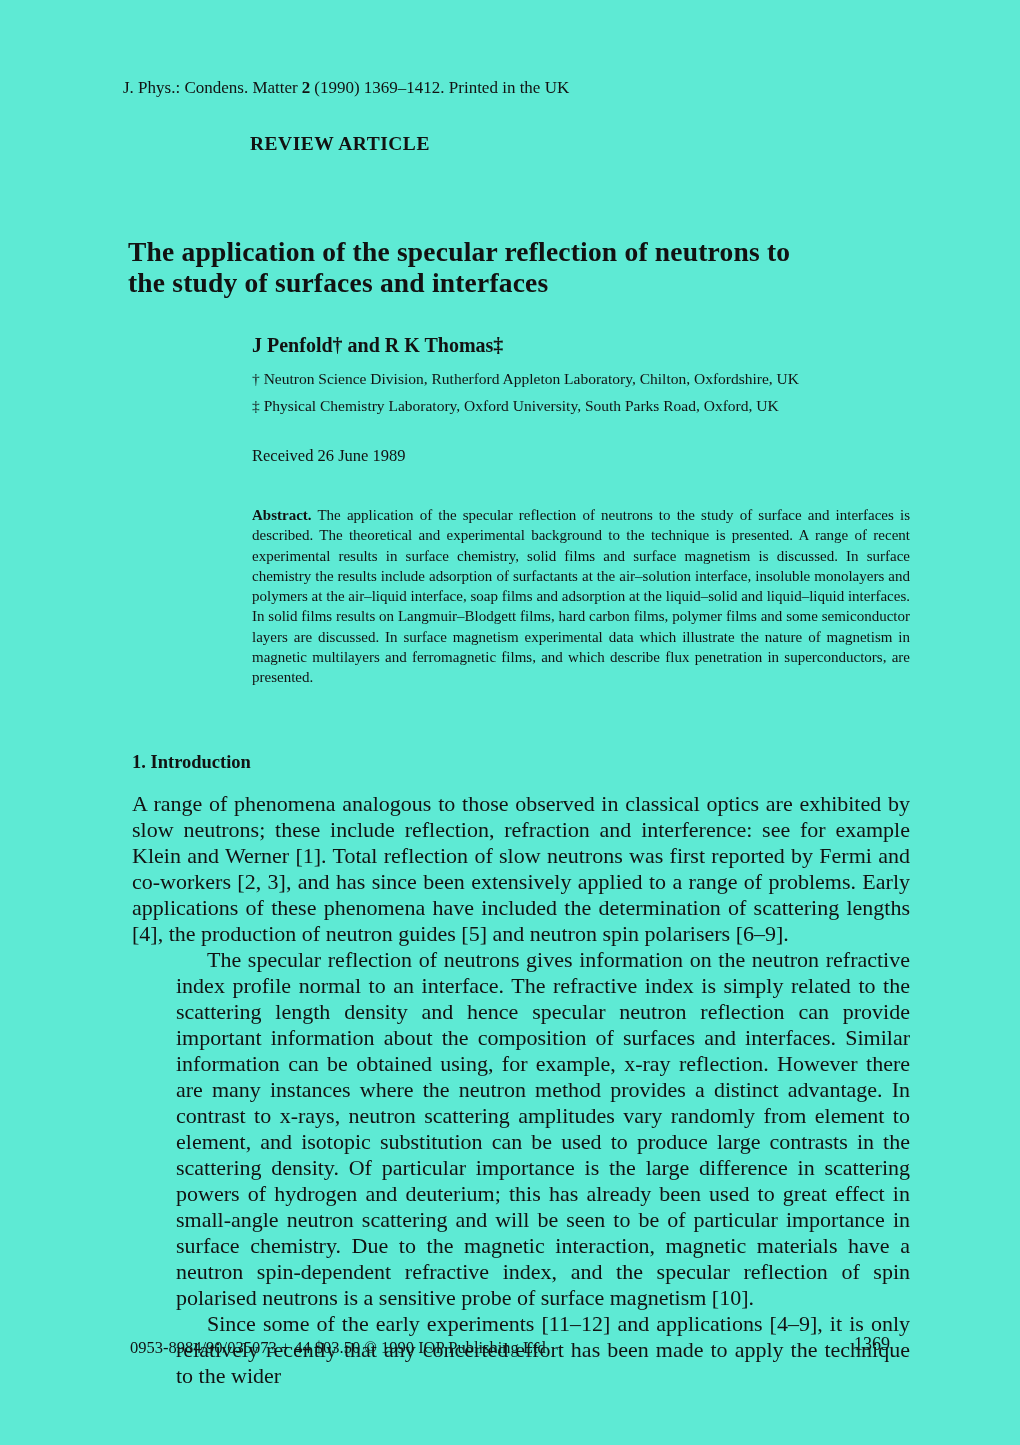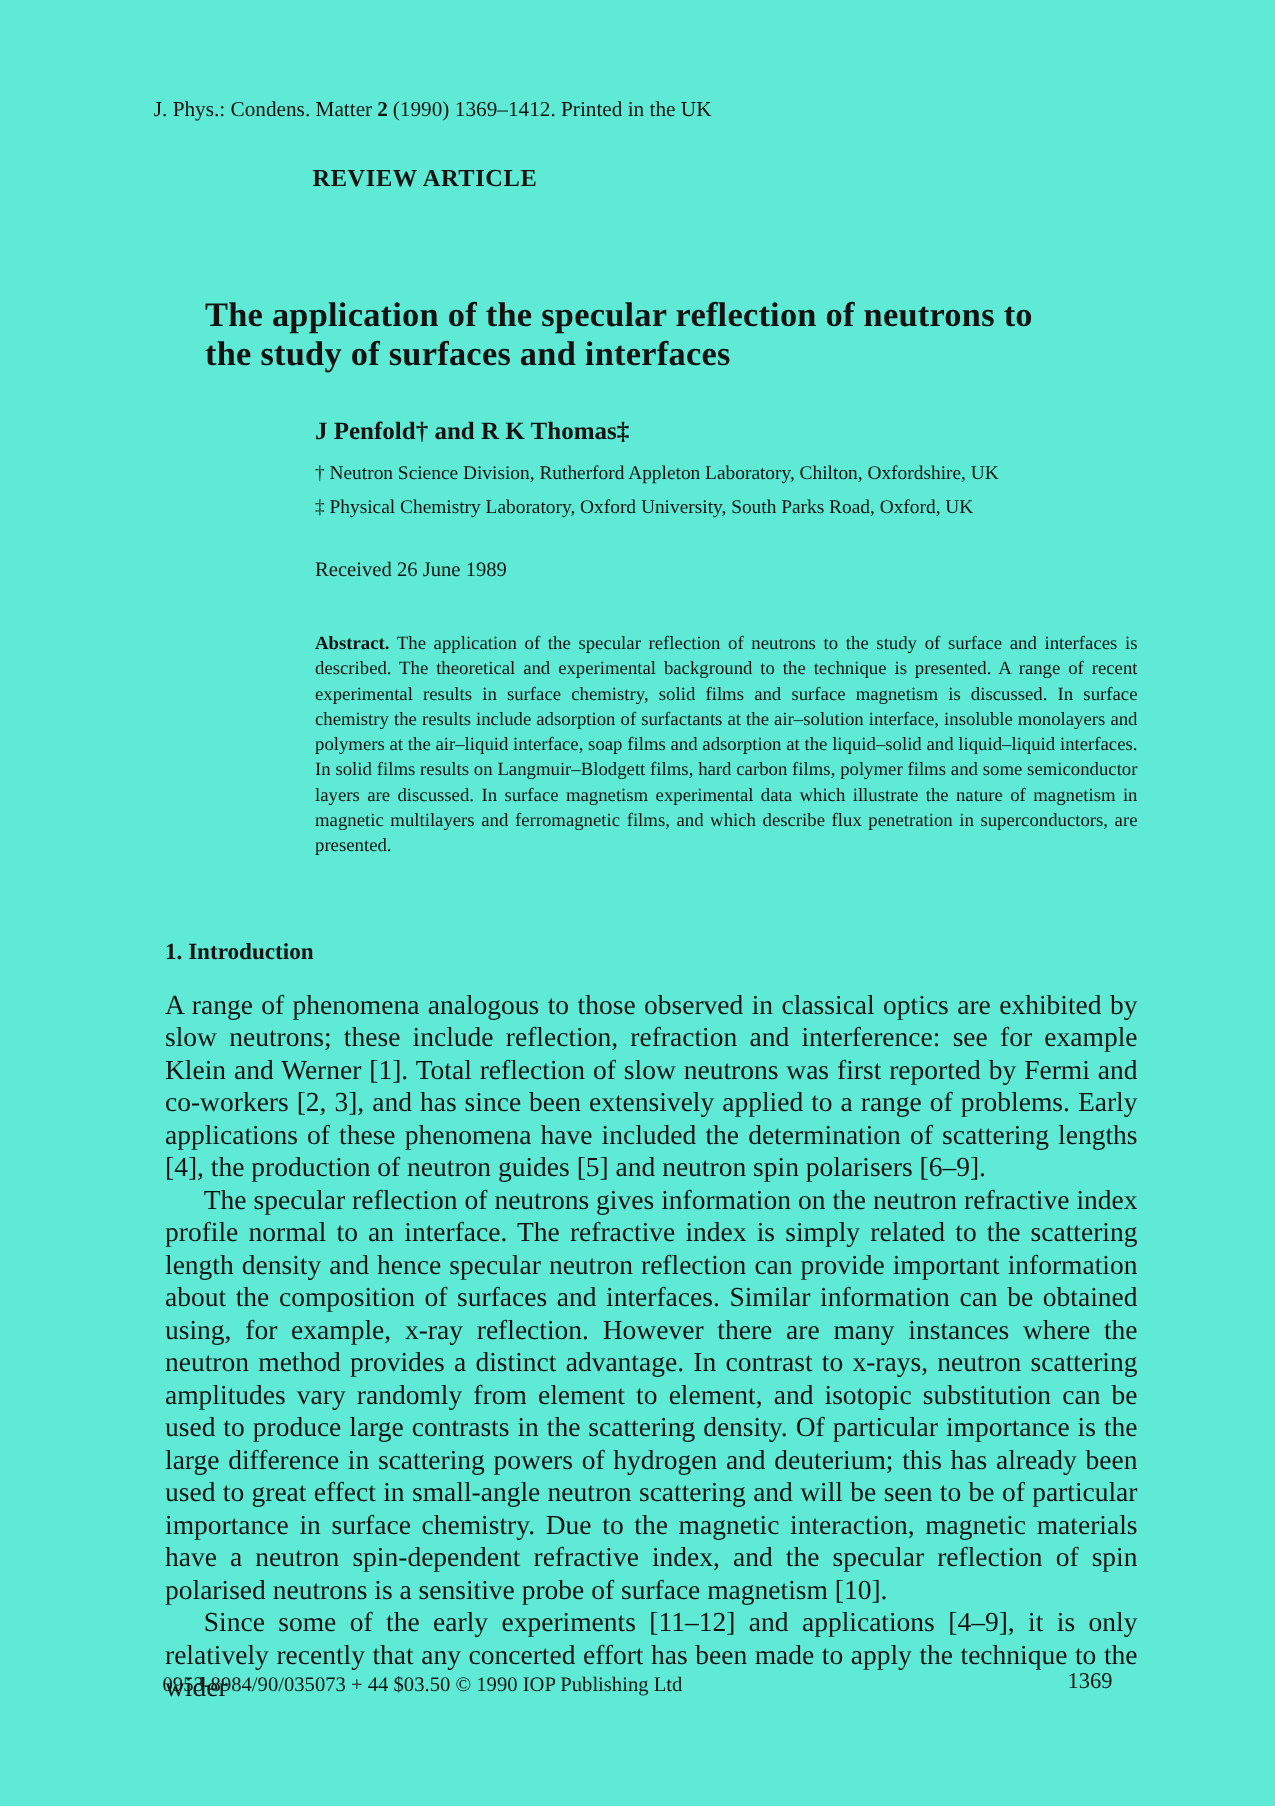--- a/index.html
+++ b/index.html
@@ -34,21 +34,20 @@
     white-space: nowrap;
   }
 
   .paper-title {
     left: 128px; top: 236px;
     font-size: 27.5px;
     font-weight: bold;
     line-height: 31px;
     letter-spacing: 0.2px;
     white-space: nowrap;
-    margin-left: 36px;
   }
 
   .authors {
     left: 252px; top: 334px;
     font-size: 20px;
     white-space: nowrap;
     font-weight: bold;
   }
 
   .affiliations {
@@ -81,21 +80,21 @@
   }
 
   .body-text {
     left: 132px; top: 791px;
     width: 778px;
     font-size: 22px;
     line-height: 26px;
     text-align: justify;
   }
   .body-text p { margin: 0; }
-  .body-text p.indent { text-indent: 31px; }
+  .body-text p.indent { text-indent: 31px; margin-left: 44px; }
 
   .imprint {
     left: 130px; top: 1338px;
     font-size: 16.5px;
     white-space: nowrap;
   }
   .page-number {
     left: 750px; top: 1334px;
     width: 140px;
     text-align: right;

